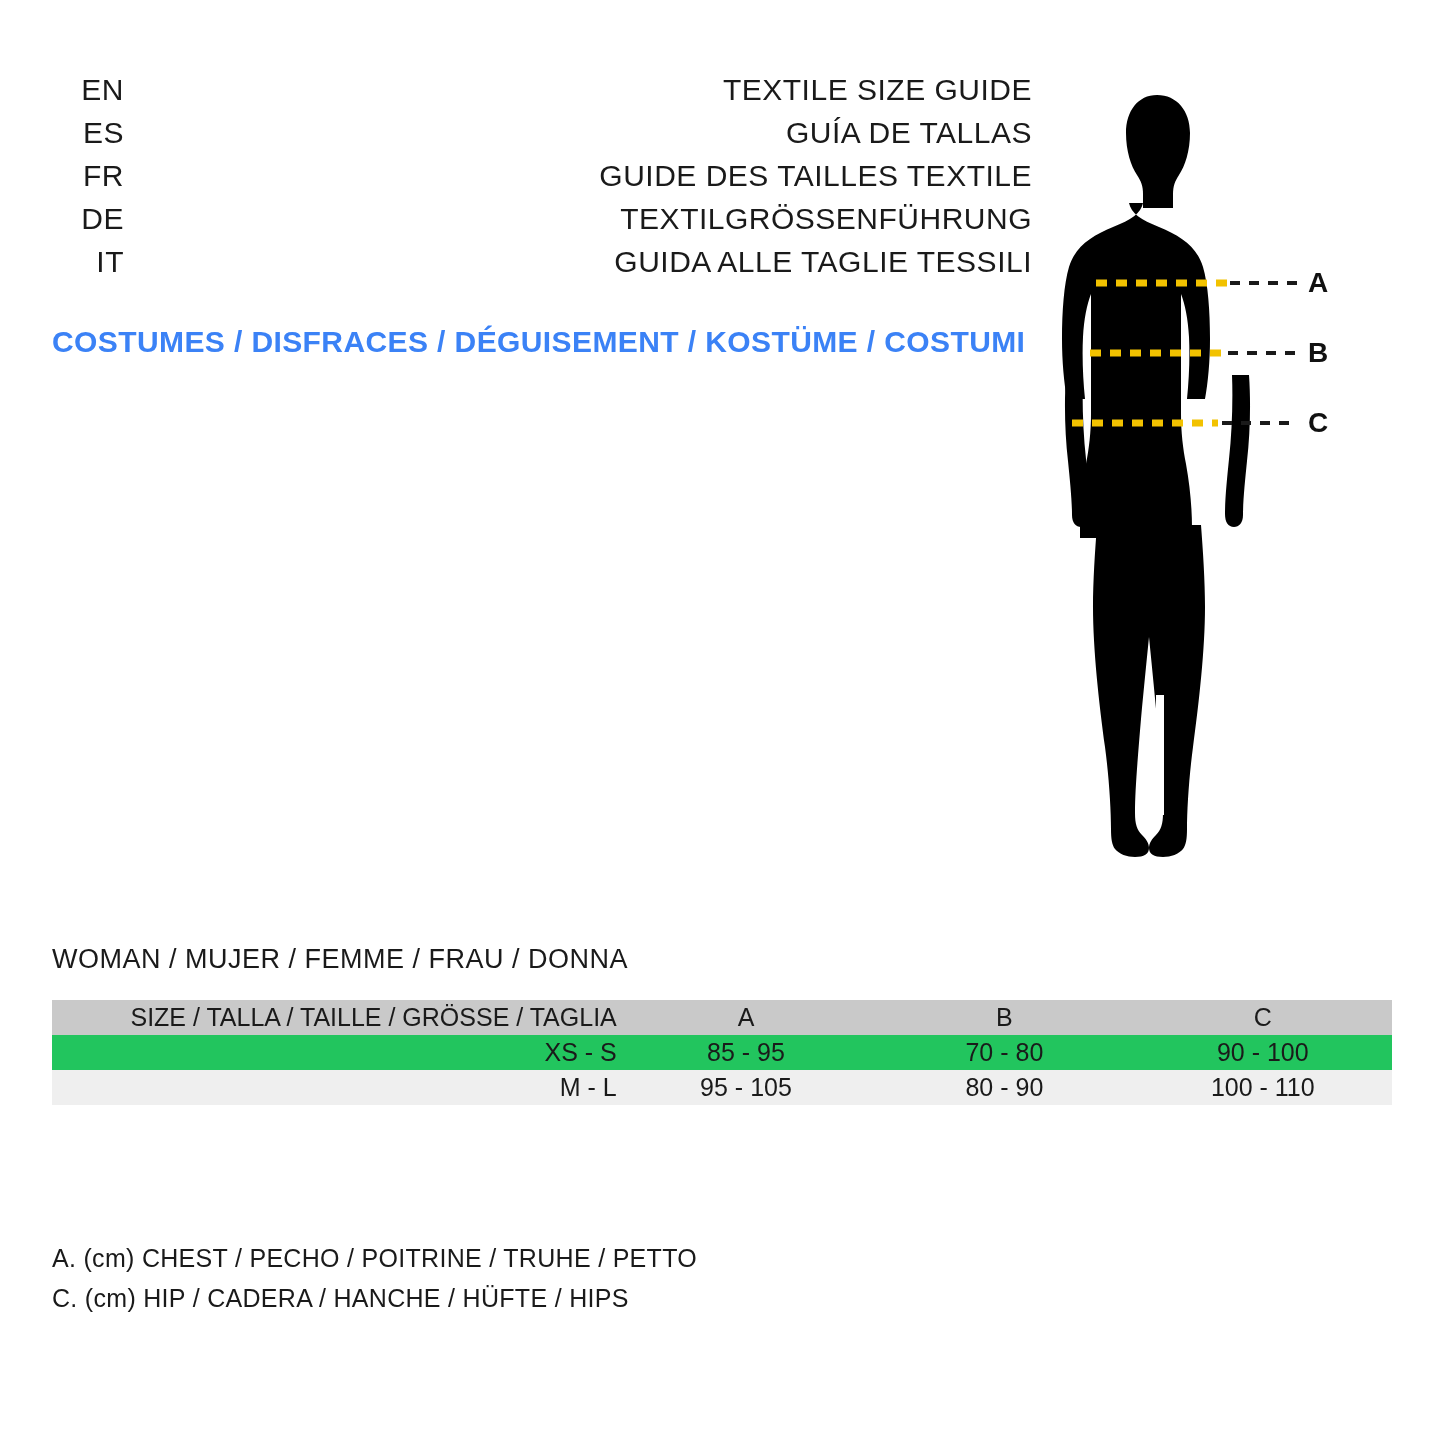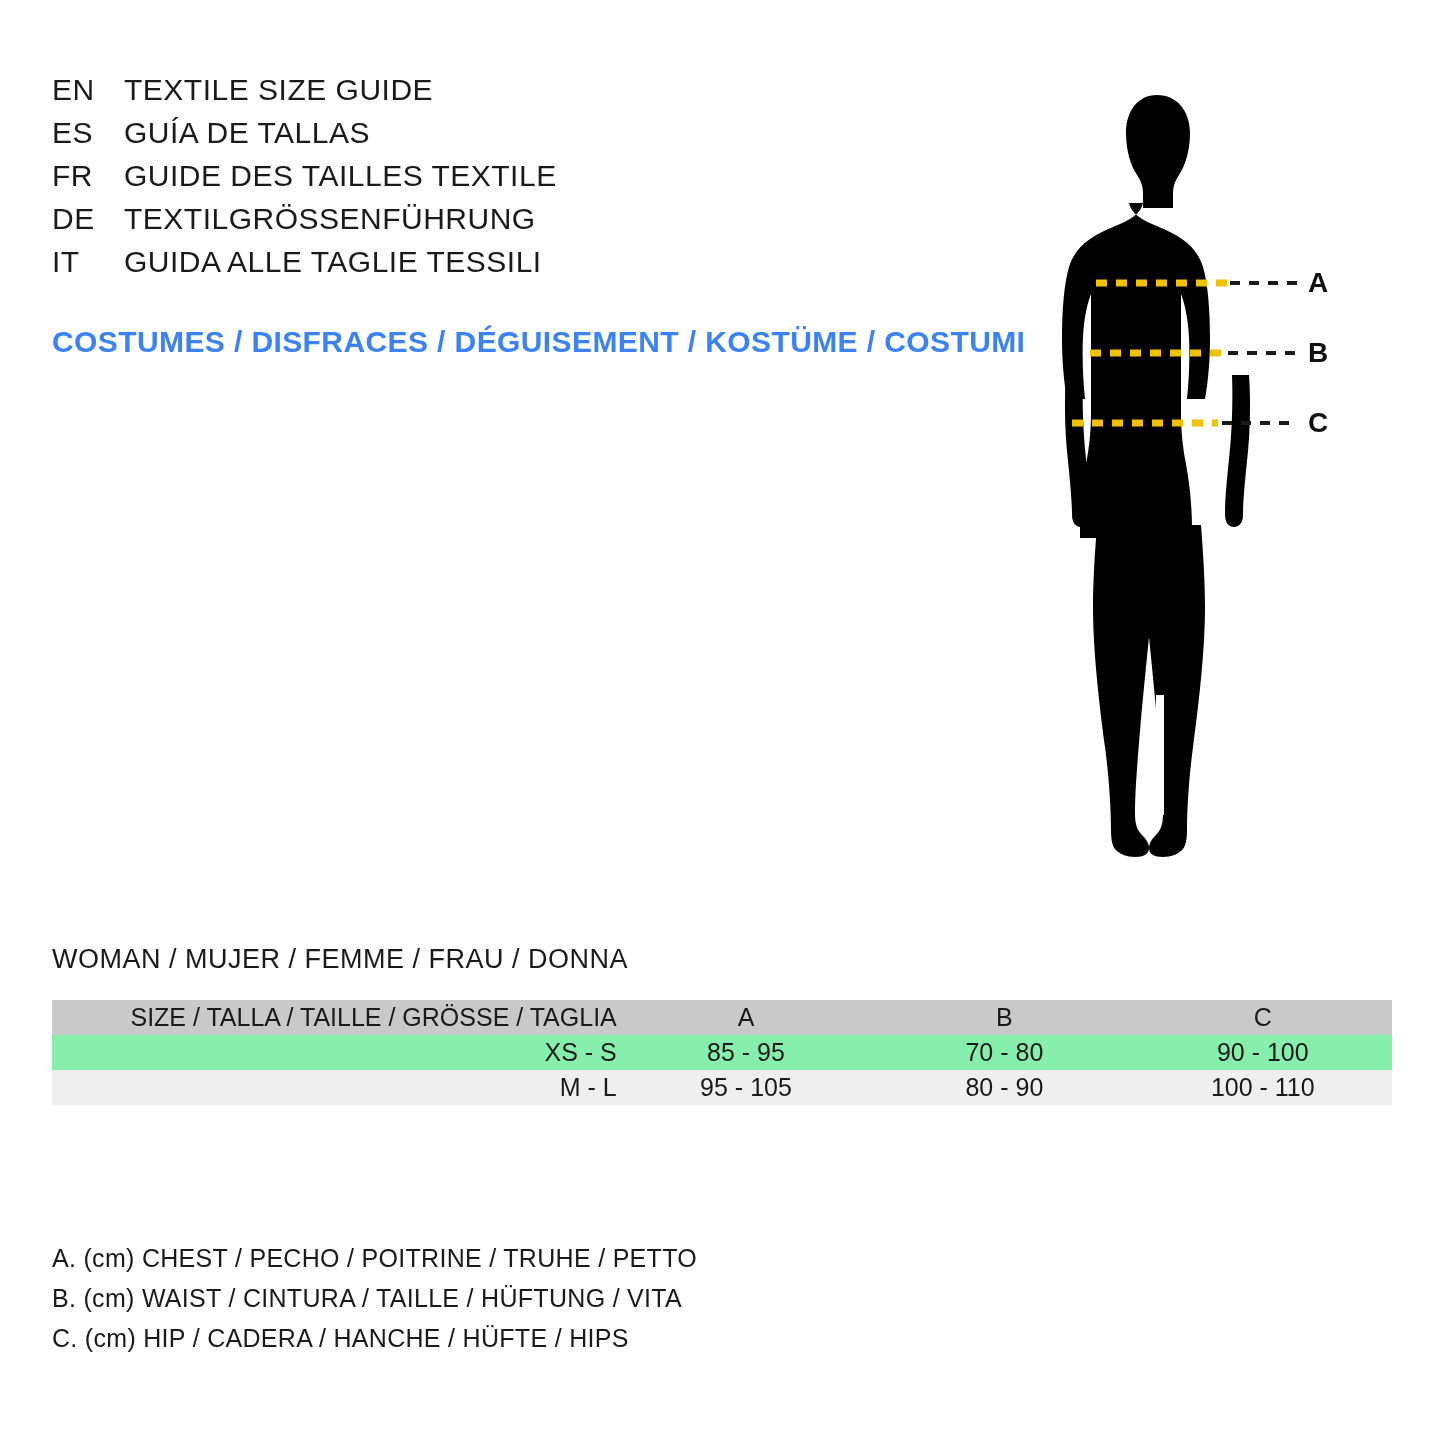--- a/index.html
+++ b/index.html
@@ -23,20 +23,21 @@
     top: 68px;
     width: 980px;
   }
   .lang-row {
     display: flex;
     align-items: baseline;
     font-size: 30px;
     line-height: 43px;
     letter-spacing: 0.5px;
     color: #1a1a1a;
+    text-align: right;
   }
   .lang-code {
     width: 72px;
     flex: 0 0 72px;
   }
   .lang-text {
     flex: 1;
   }
   .costumes-line {
     position: absolute;
@@ -100,21 +101,21 @@
   table.size-table th.lbl,
   table.size-table td.lbl {
     text-align: right;
     padding-left: 8px;
     width: 560px;
   }
   table.size-table thead tr {
     background: #c9c9c9;
   }
   table.size-table tbody tr.odd {
-    background: #86efac;
+    background: #22c55e;
   }
   table.size-table tbody tr.even {
     background: #efefef;
   }
   table.size-table col.c-a { width: 260px; }
   table.size-table col.c-b { width: 260px; }
   table.size-table col.c-c { width: 260px; }
 
   
   .legend {
@@ -273,15 +274,14 @@
       <td class="lbl">M - L</td>
       <td>95 - 105</td>
       <td>80 - 90</td>
       <td>100 - 110</td>
     </tr>
   </tbody>
 </table>
 
 <div class="legend">
   <div>A. (cm) CHEST / PECHO / POITRINE / TRUHE / PETTO</div>
-  <div>B. (cm) WAIST / CINTURA / TAILLE / HÜFTUNG / VITA</div>
   <div>C. (cm) HIP / CADERA / HANCHE / HÜFTE / HIPS</div>
 </div>
 
 </body></html>

